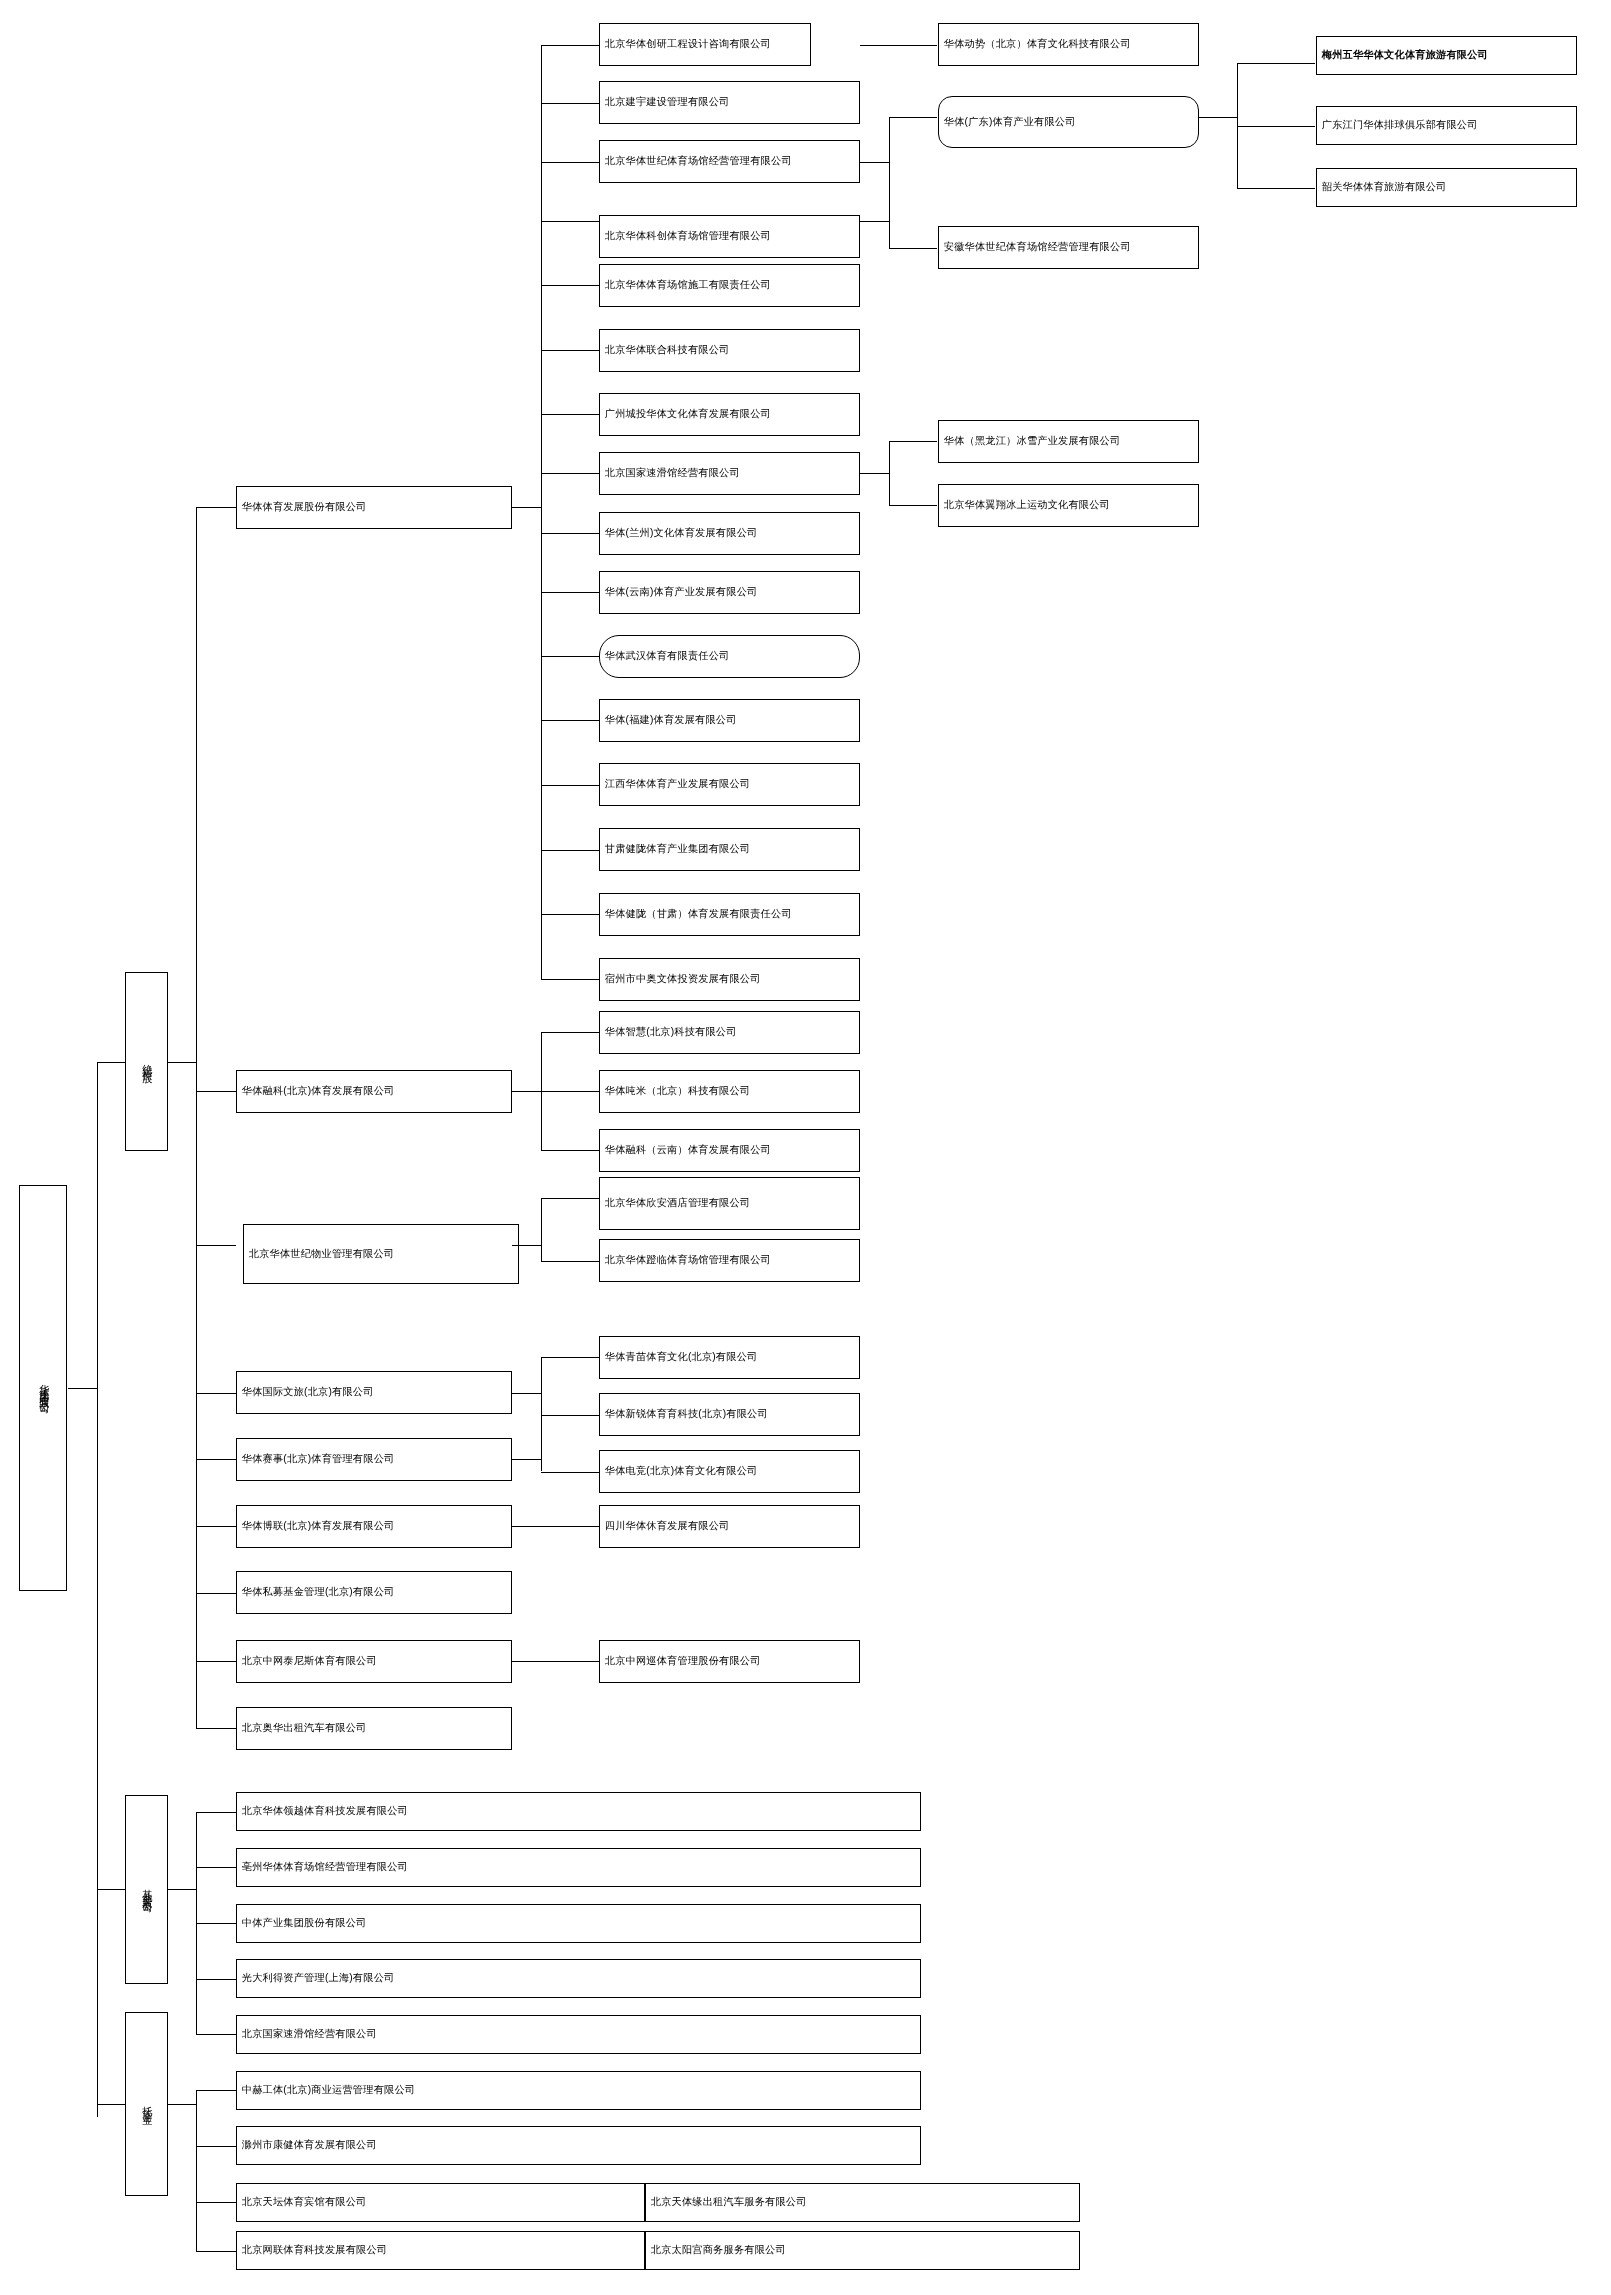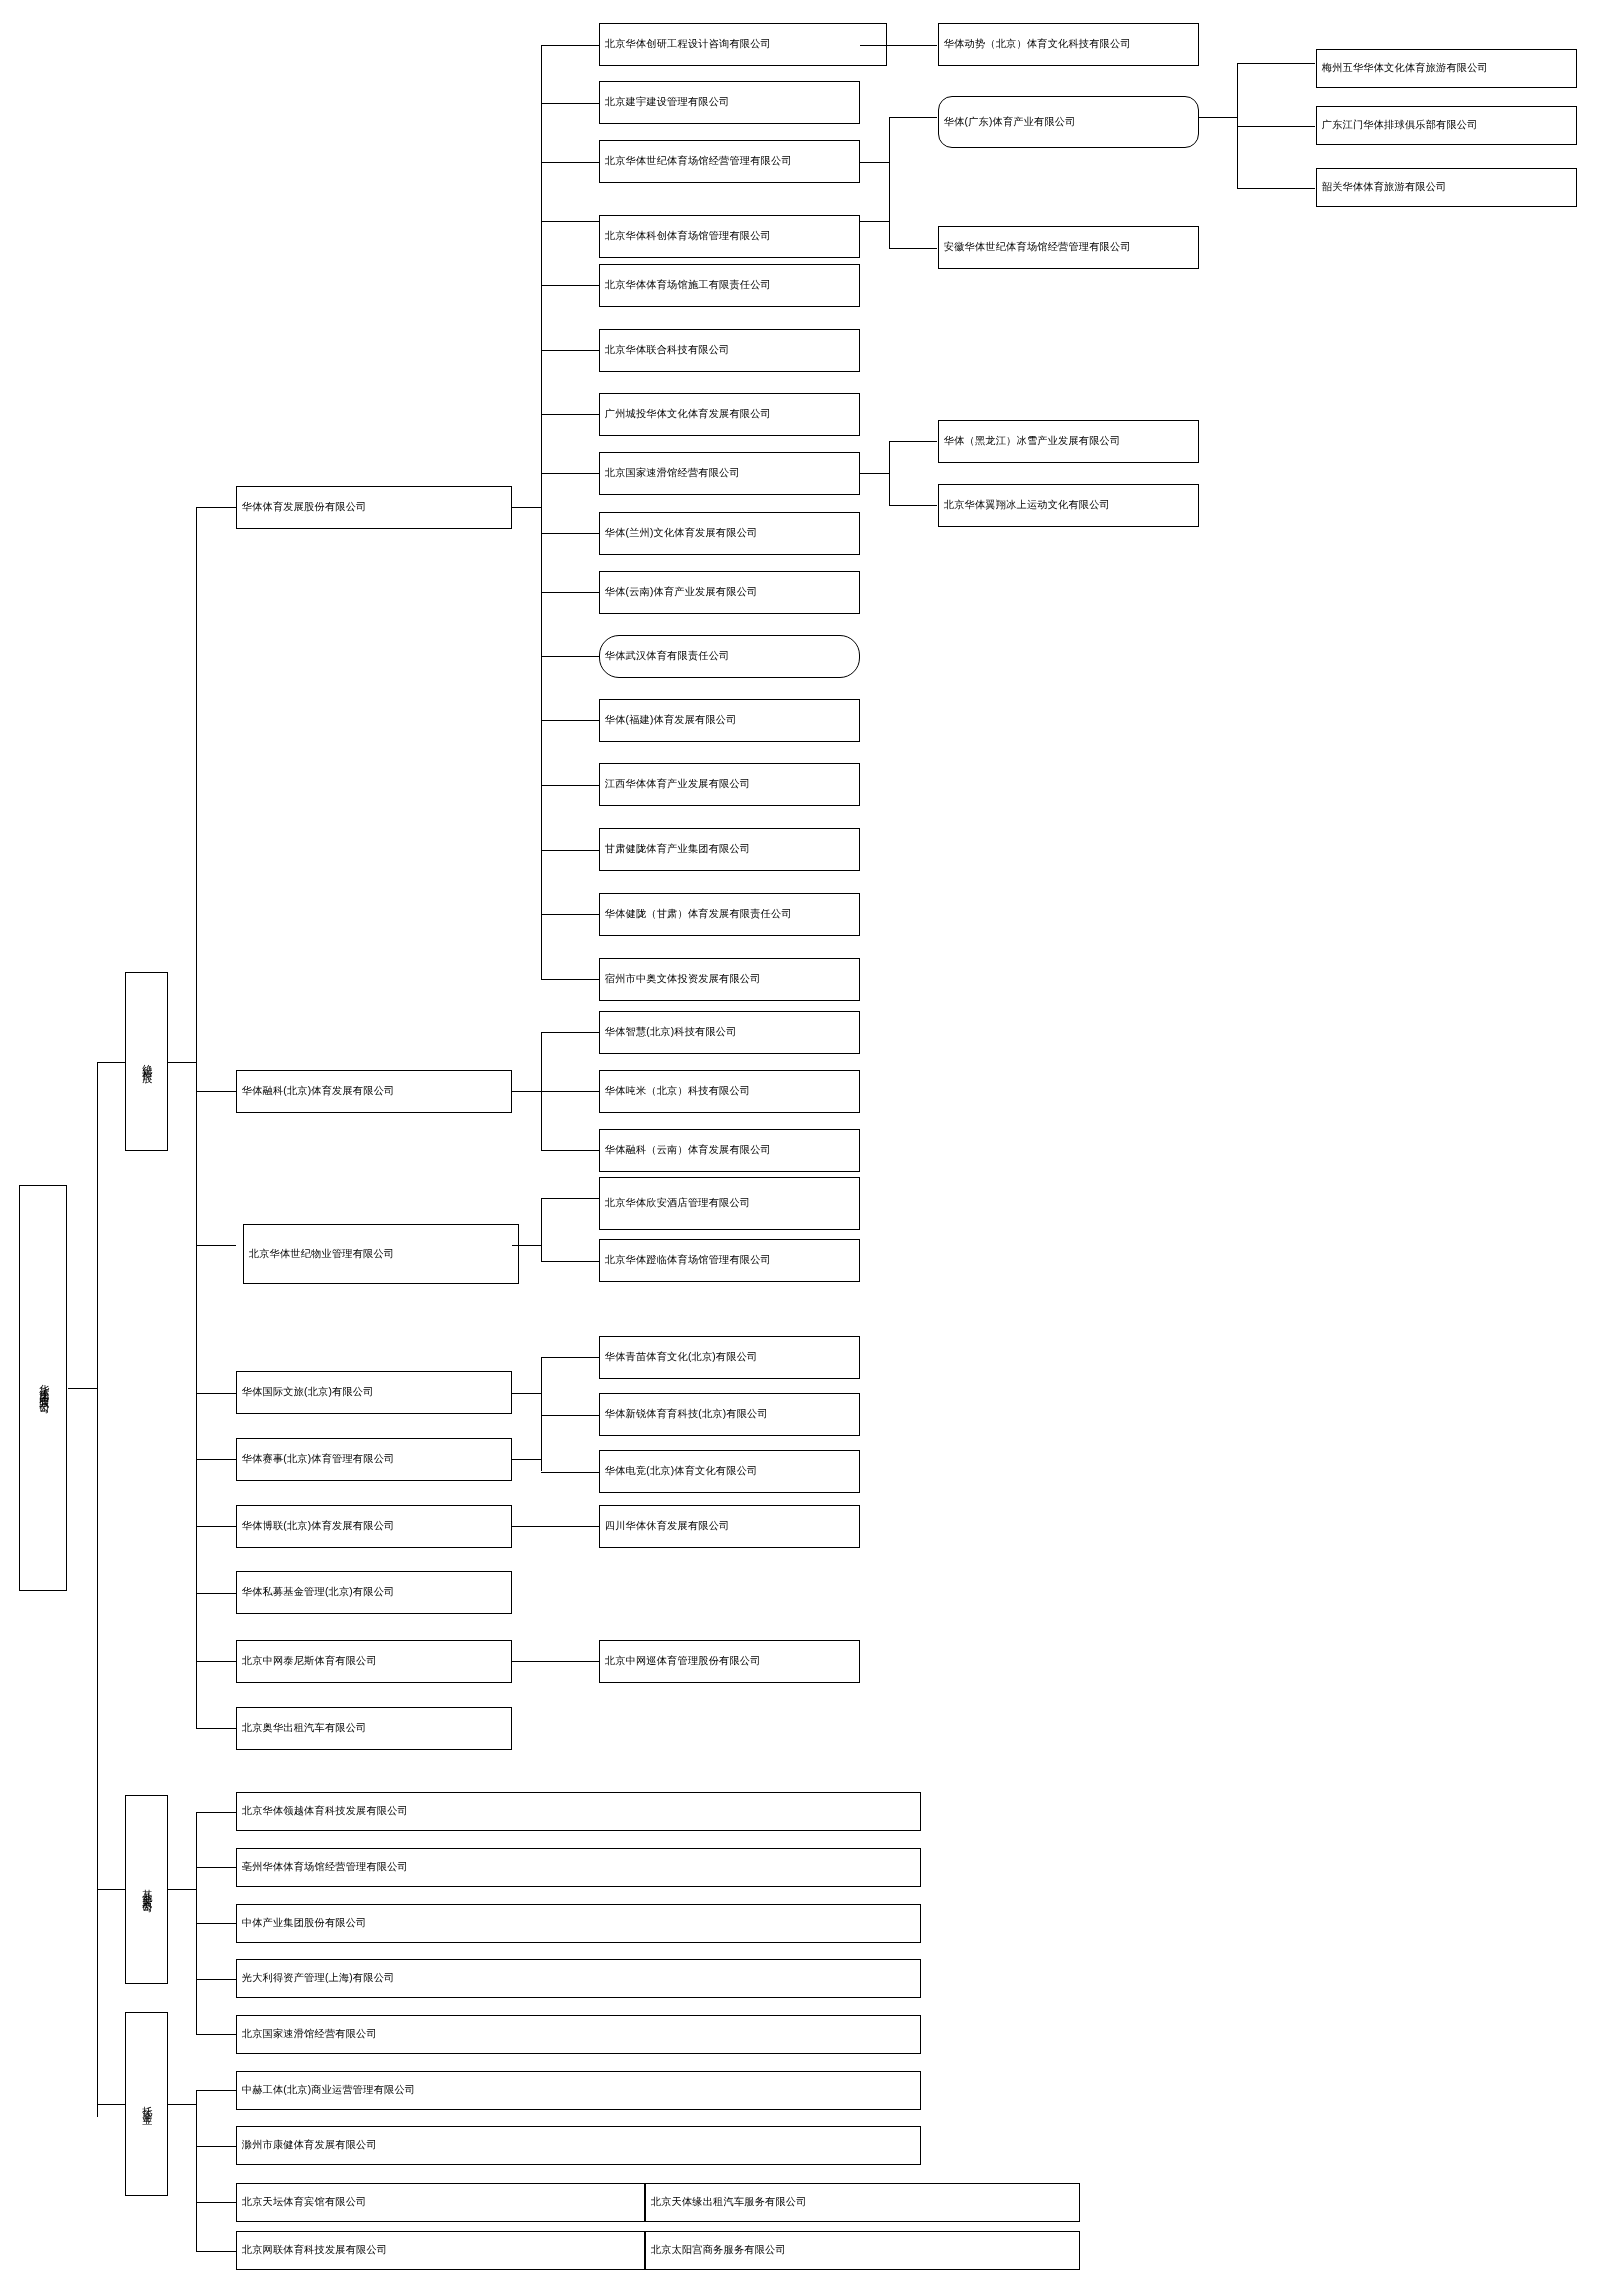--- a/index.html
+++ b/index.html
@@ -45,42 +45,42 @@
   <div class="node" style="left:236px;top:486px;width:276px;height:43px;">华体体育发展股份有限公司</div>
   <div class="node" style="left:236px;top:1070px;width:276px;height:43px;">华体融科(北京)体育发展有限公司</div>
   <div class="node" style="left:243px;top:1224px;width:276px;height:60px;">北京华体世纪物业管理有限公司</div>
   <div class="node" style="left:236px;top:1371px;width:276px;height:43px;">华体国际文旅(北京)有限公司</div>
   <div class="node" style="left:236px;top:1438px;width:276px;height:43px;">华体赛事(北京)体育管理有限公司</div>
   <div class="node" style="left:236px;top:1505px;width:276px;height:43px;">华体博联(北京)体育发展有限公司</div>
   <div class="node" style="left:236px;top:1571px;width:276px;height:43px;">华体私募基金管理(北京)有限公司</div>
   <div class="node" style="left:236px;top:1640px;width:276px;height:43px;">北京中网泰尼斯体育有限公司</div>
   <div class="node" style="left:236px;top:1707px;width:276px;height:43px;">北京奥华出租汽车有限公司</div>
 
-  <div class="node" style="left:599px;top:23px;width:288px;height:43px;">北京华体创研工程设计咨询有限公司</div>
+  <div class="node" style="left:599px;top:23px;width:212px;height:43px;">北京华体创研工程设计咨询有限公司</div>
   <div class="node" style="left:599px;top:81px;width:261px;height:43px;">北京建宇建设管理有限公司</div>
   <div class="node" style="left:599px;top:140px;width:261px;height:43px;">北京华体世纪体育场馆经营管理有限公司</div>
   <div class="node" style="left:599px;top:215px;width:261px;height:43px;">北京华体科创体育场馆管理有限公司</div>
   <div class="node" style="left:599px;top:264px;width:261px;height:43px;">北京华体体育场馆施工有限责任公司</div>
   <div class="node" style="left:599px;top:329px;width:261px;height:43px;">北京华体联合科技有限公司</div>
   <div class="node" style="left:599px;top:393px;width:261px;height:43px;">广州城投华体文化体育发展有限公司</div>
   <div class="node" style="left:599px;top:452px;width:261px;height:43px;">北京国家速滑馆经营有限公司</div>
   <div class="node" style="left:599px;top:512px;width:261px;height:43px;">华体(兰州)文化体育发展有限公司</div>
   <div class="node" style="left:599px;top:571px;width:261px;height:43px;">华体(云南)体育产业发展有限公司</div>
   <div class="node" style="left:599px;top:635px;width:261px;height:43px;border-radius:20px;">华体武汉体育有限责任公司</div>
   <div class="node" style="left:599px;top:699px;width:261px;height:43px;">华体(福建)体育发展有限公司</div>
   <div class="node" style="left:599px;top:763px;width:261px;height:43px;">江西华体体育产业发展有限公司</div>
   <div class="node" style="left:599px;top:828px;width:261px;height:43px;text-align:center;">甘肃健陇体育产业集团有限公司</div>
   <div class="node" style="left:599px;top:893px;width:261px;height:43px;">华体健陇（甘肃）体育发展有限责任公司</div>
   <div class="node" style="left:599px;top:958px;width:261px;height:43px;">宿州市中奥文体投资发展有限公司</div>
 
   <div class="node" style="left:938px;top:23px;width:261px;height:43px;">华体动势（北京）体育文化科技有限公司</div>
   <div class="node" style="left:938px;top:96px;width:261px;height:52px;border-radius:14px;">华体(广东)体育产业有限公司</div>
   <div class="node" style="left:938px;top:226px;width:261px;height:43px;">安徽华体世纪体育场馆经营管理有限公司</div>
 
-  <div class="node" style="left:1316px;top:49px;width:261px;height:39px;">梅州五华华体文化体育旅游有限公司</div>
+  <div class="node" style="left:1316px;top:36px;width:261px;height:39px;font-weight:bold;">梅州五华华体文化体育旅游有限公司</div>
   <div class="node" style="left:1316px;top:106px;width:261px;height:39px;">广东江门华体排球俱乐部有限公司</div>
   <div class="node" style="left:1316px;top:168px;width:261px;height:39px;">韶关华体体育旅游有限公司</div>
 
   <div class="node" style="left:938px;top:420px;width:261px;height:43px;">华体（黑龙江）冰雪产业发展有限公司</div>
   <div class="node" style="left:938px;top:484px;width:261px;height:43px;">北京华体翼翔冰上运动文化有限公司</div>
 
   <div class="node" style="left:599px;top:1011px;width:261px;height:43px;">华体智慧(北京)科技有限公司</div>
   <div class="node" style="left:599px;top:1070px;width:261px;height:43px;">华体吨米（北京）科技有限公司</div>
   <div class="node" style="left:599px;top:1129px;width:261px;height:43px;">华体融科（云南）体育发展有限公司</div>
 

